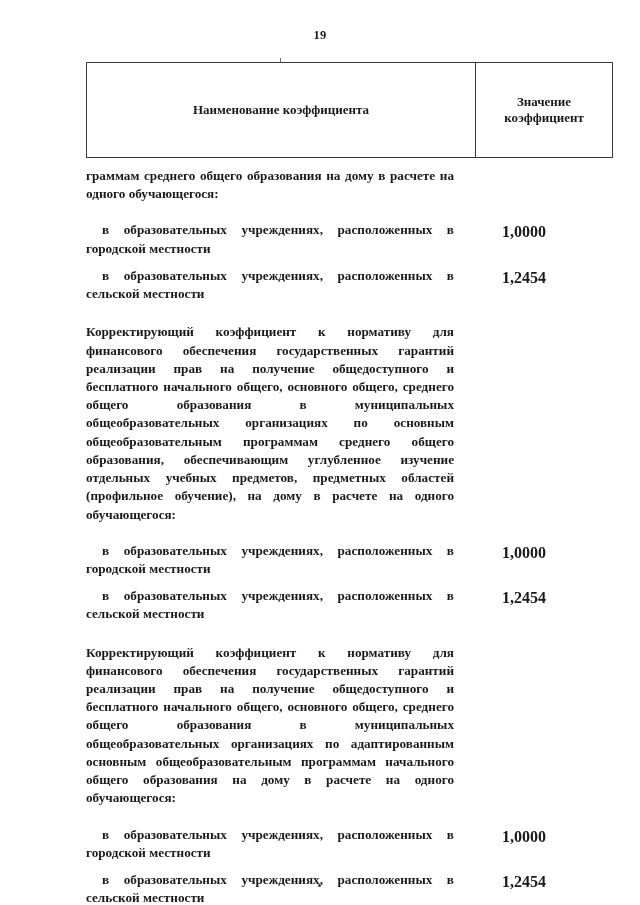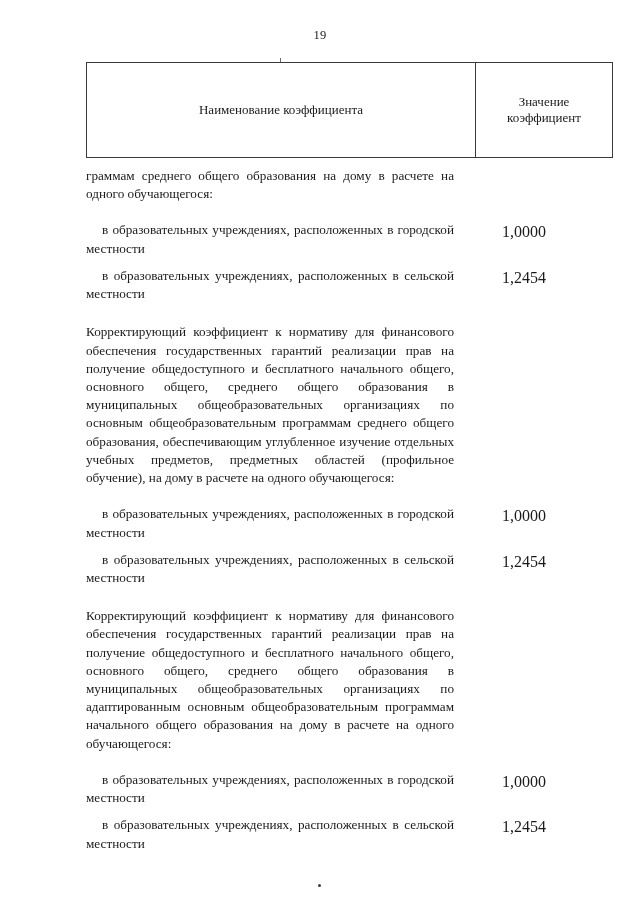--- a/index.html
+++ b/index.html
@@ -13,20 +13,21 @@
     font-family: "Liberation Serif", "DejaVu Serif", serif;
     color: #1a1a1a;
     position: relative;
     overflow: hidden;
   }
   .page {
     position: relative;
     width: 640px;
     height: 690px;
     box-sizing: border-box;
+    font-weight: bold;
   }
   .page-number {
     position: absolute;
     top: 28px;
     left: 0;
     width: 640px;
     text-align: center;
     font-size: 12.5px;
     letter-spacing: 0.2px;
   }

